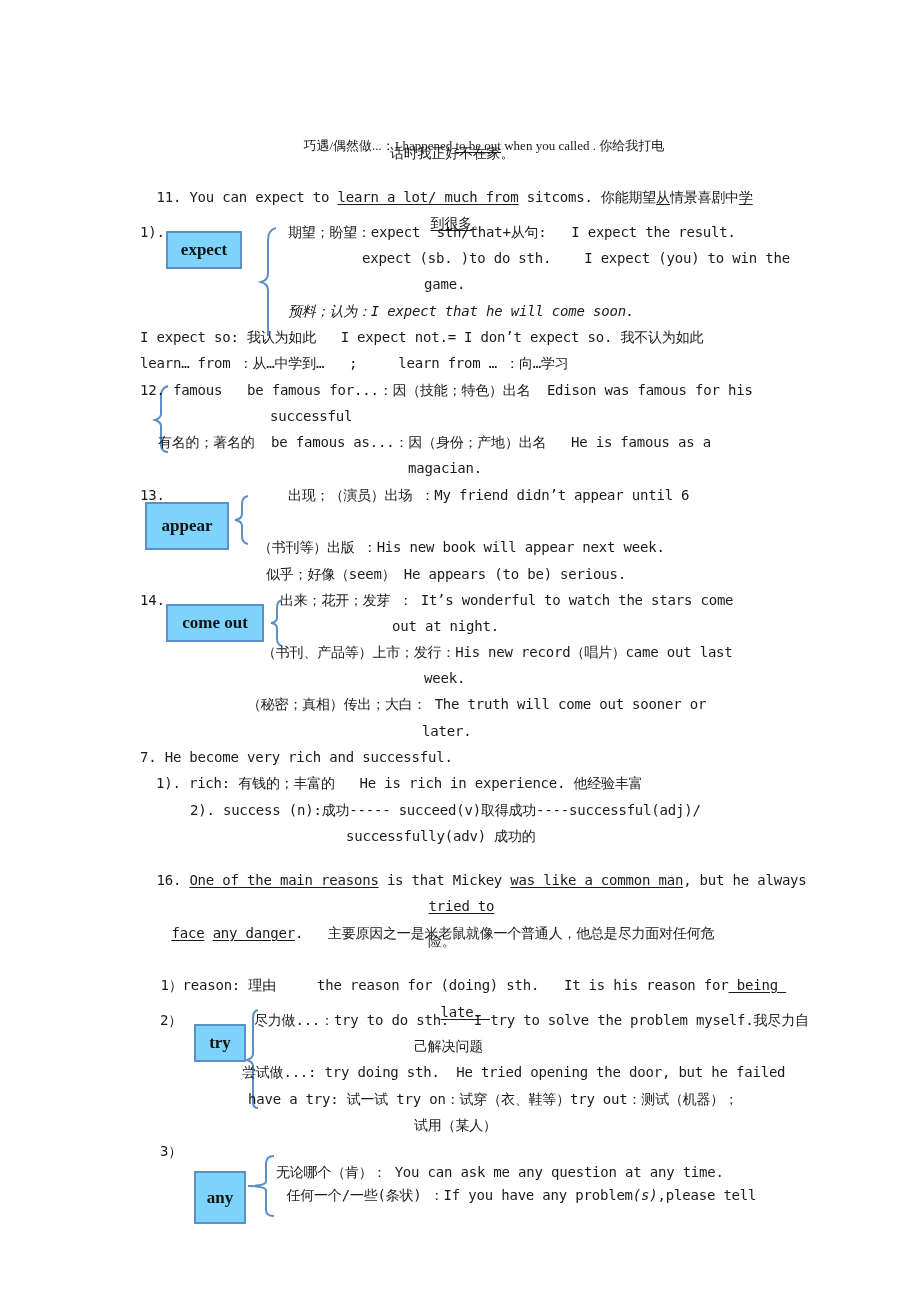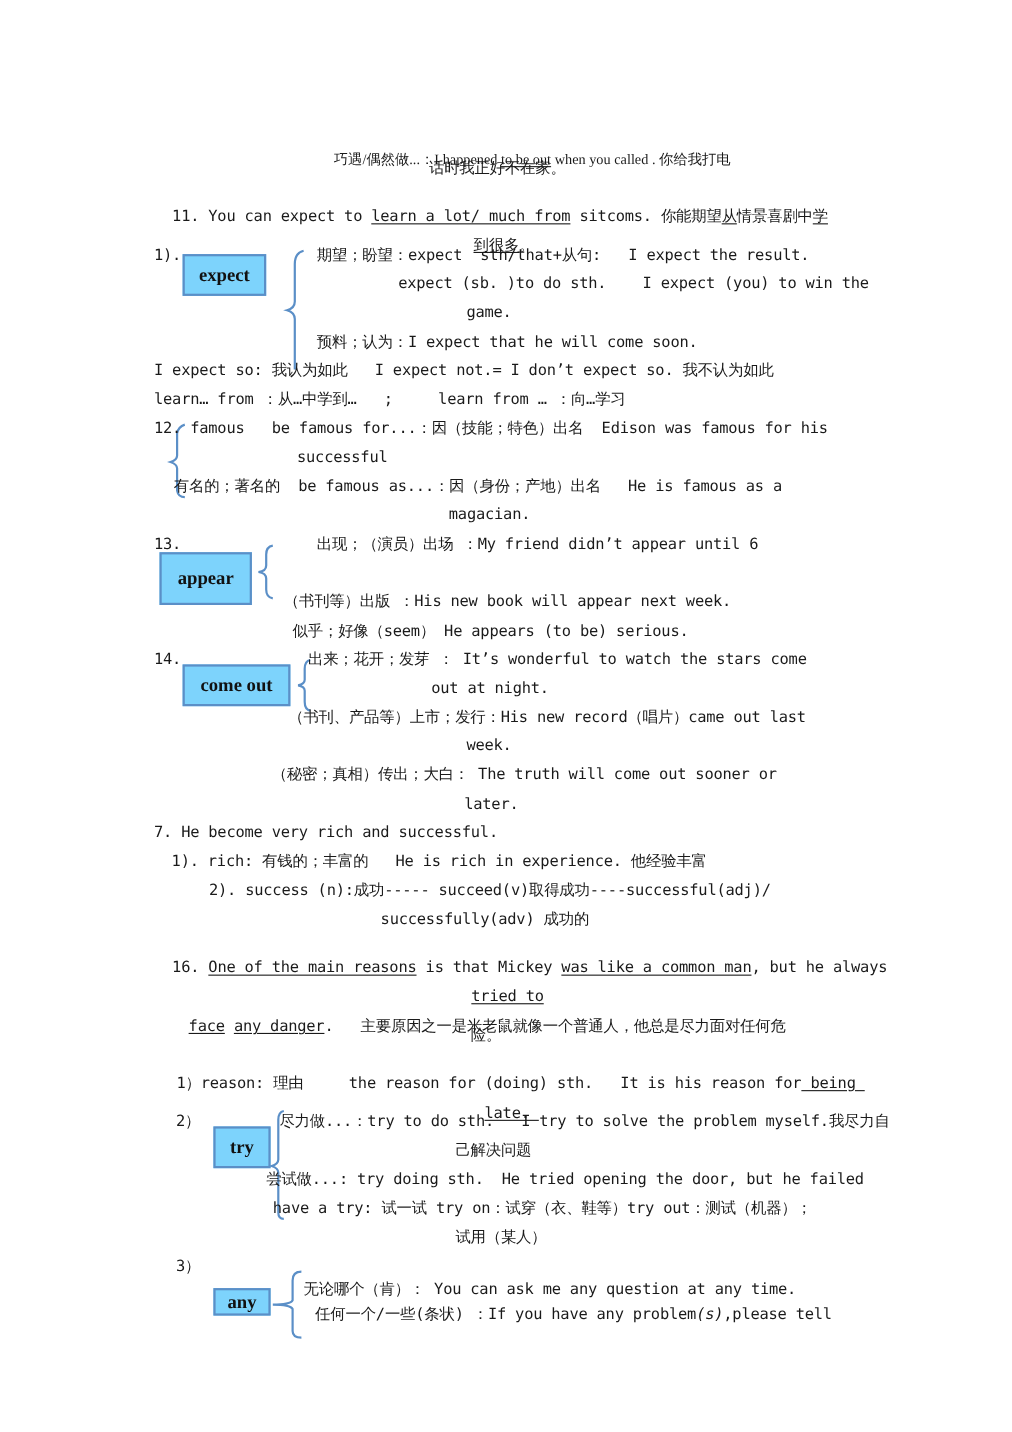--- a/index.html
+++ b/index.html
@@ -31,21 +31,21 @@
 </div>
 
 <div class="ln" style="left:140px;top:223px;">1).</div>
 <div class="box" style="left:166px;top:231px;width:76px;height:38px;">expect</div>
 <svg class="brace" style="left:258px;top:226px;" width="20" height="112">
   <path d="M18 2 Q10 4 10 14 L10 48 Q10 54 3 56 Q10 58 10 64 L10 110"></path>
 </svg>
 <div class="ln" style="left:288px;top:223px;">期望；盼望：expect  sth/that+从句:   I expect the result.</div>
 <div class="ln" style="left:362px;top:249px;">expect (sb. )to do sth.    I expect (you) to win the</div>
 <div class="ln" style="left:424px;top:275px;">game.</div>
-<div class="ln" style="left:288px;top:302px;">预料；认为：I expect that he will come soon.</div>
+<div class="ln" style="left:288px;top:302px;font-style:italic;">预料；认为：I expect that he will come soon.</div>
 <div class="ln" style="left:140px;top:328px;">I expect so: 我认为如此   I expect not.= I don’t expect so. 我不认为如此</div>
 <div class="ln" style="left:140px;top:354px;">learn… from ：从…中学到…   ;     learn from … ：向…学习</div>
 
 <svg class="brace" style="left:152px;top:384px;" width="18" height="70">
   <path d="M16 2 Q10 4 9 10 L9 30 Q9 34 3 36 Q9 38 9 42 L9 62 Q10 68 16 68"></path>
 </svg>
 <div class="ln" style="left:140px;top:381px;">12. famous   be famous for...：因（技能；特色）出名  Edison was famous for his</div>
 <div class="ln" style="left:270px;top:407px;">successful</div>
 <div class="ln" style="left:158px;top:433px;">有名的；著名的  be famous as...：因（身份；产地）出名   He is famous as a</div>
 <div class="ln" style="left:408px;top:459px;">magacian.</div>
@@ -98,20 +98,20 @@
 <svg class="brace" style="left:244px;top:1008px;" width="16" height="102">
   <path d="M14 2 Q9 3 9 10 L9 46 Q9 50 3 52 Q9 54 9 58 L9 94 Q9 100 14 100"></path>
 </svg>
 <div class="ln" style="left:254px;top:1011px;">尽力做...：try to do sth.   I try to solve the problem myself.我尽力自</div>
 <div class="ln" style="left:414px;top:1037px;">己解决问题</div>
 <div class="ln" style="left:242px;top:1063px;">尝试做...: try doing sth.  He tried opening the door, but he failed</div>
 <div class="ln" style="left:248px;top:1090px;">have a try: 试一试 try on：试穿（衣、鞋等）try out：测试（机器）；</div>
 <div class="ln" style="left:414px;top:1116px;">试用（某人）</div>
 
 <div class="ln" style="left:160px;top:1142px;">3）</div>
-<div class="box" style="left:194px;top:1171px;width:52px;height:25px;">any</div>
+<div class="box" style="left:194px;top:1171px;width:52px;height:53px;">any</div>
 <svg class="brace" style="left:246px;top:1154px;" width="30" height="64">
   <path d="M28 2 Q20 2 20 10 L20 28 Q18 32 2 32 Q18 32 20 36 L20 56 Q20 62 28 62"></path>
 </svg>
 <div class="ln" style="left:276px;top:1142px;margin-top:21px;">无论哪个（肯）： You can ask me any question at any time.</div>
 <div class="ln" style="left:270px;top:1168px;">
   <span>任何一个/一些(条状) ：If you have any problem</span><i class="it">(s)</i><span>,please tell</span>
 </div>
 
 </body></html>

